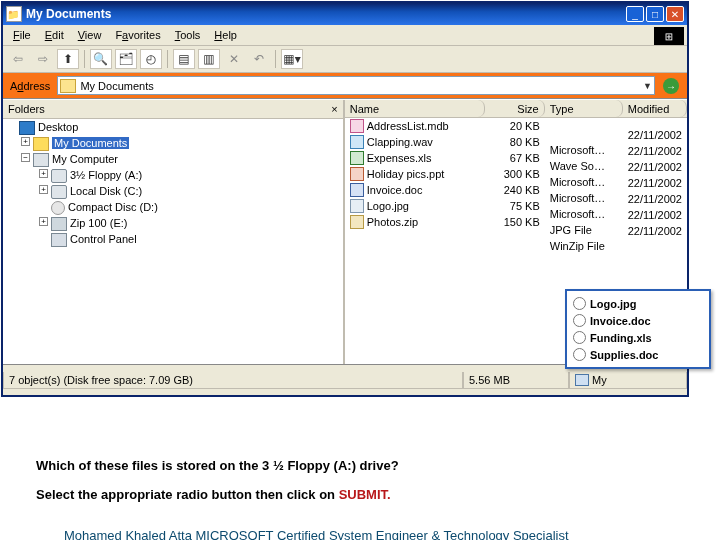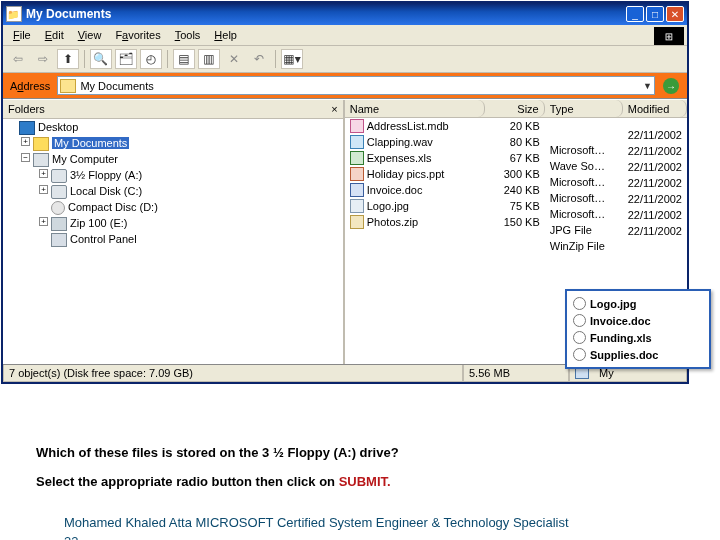--- a/index.html
+++ b/index.html
@@ -62,25 +62,25 @@
   .row .c.type{ width:78px;margin-top:47px; }
   .row .c.mod{ flex:1;margin-top:17px; }
   .fi { width:14px; height:14px; display:inline-block; border:1px solid #888; }
   .fi.mdb{ background:#f7d8e6; border-color:#c0548a; }
   .fi.wav{ background:#cfe7f7; border-color:#3a82b6; }
   .fi.xls{ background:#d2ead2; border-color:#2f7b2f; }
   .fi.ppt{ background:#f5d4c7; border-color:#b85a34; }
   .fi.doc{ background:#d6e2f5; border-color:#3a5e9e; }
   .fi.jpg{ background:#e6eef5; border-color:#7f96ad; }
   .fi.zipf{ background:#f3e7c0; border-color:#b79a45; }
-  .statusbar { border-top:1px solid #888; background:#ece9d8; display:flex; height:18px; align-items:center; font-size:11px; }
+  .statusbar { border-top:1px solid #888; background:#ece9d8; display:flex; height:31px; align-items:center; font-size:11px; }
   .statusbar .cell { border:1px solid #c0bcb0; border-top:none; padding:2px 5px; }
   .statusbar .c1{ flex:1; }
   .statusbar .c2{ width:106px; }
-  .statusbar .c3{ width:118px; display:flex; align-items:center; gap:10px; }
+  .statusbar .c3{ width:118px; display:flex; align-items:center; gap:3px; }
   .statusbar .mico{ width:14px;height:12px;background:#cfe0f2;border:1px solid #4a76a6;display:inline-block; }
   .popup { position:absolute; left:565px; top:288px; width:146px; border:2px solid #2a5fb5; background:#fff; padding:4px 6px; box-shadow:2px 2px 3px rgba(0,0,0,.3); }
   .popup label { display:flex; align-items:center; gap:4px; height:17px; font-size:11px; font-weight:bold; }
   .popup input { margin:0; }
   .question { padding: 28px 0 0 36px; font-size:13px; color:#000;margin-top:33px; }
   .question .l1 { font-weight:bold; margin-bottom:14px; }
   .question .l2 { font-weight:bold; }
   .question .submit { color:#b8181a; }
   .footer { padding: 26px 0 0 64px; font-family:Arial; font-size:13px; color:#0c4a6e; }
   .footer .pg { padding-top:4px; }

